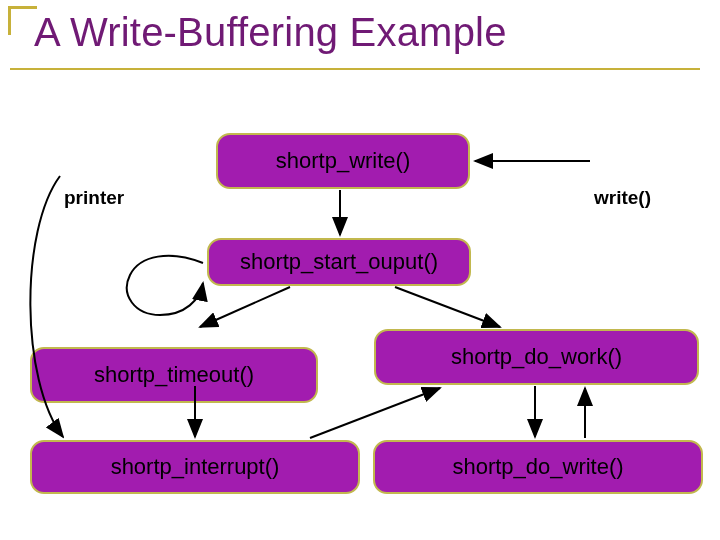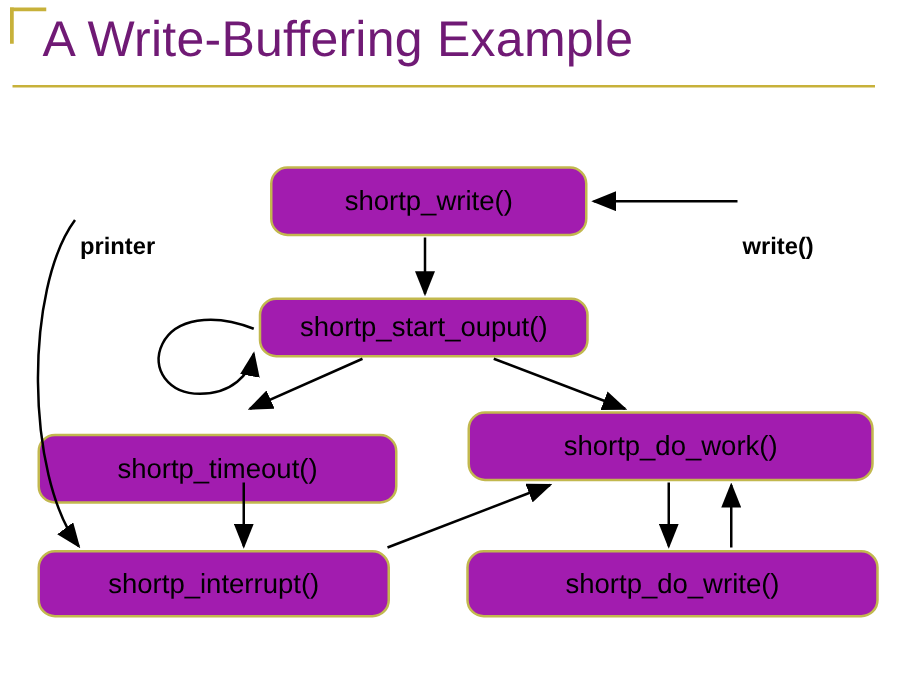--- a/index.html
+++ b/index.html
@@ -85,21 +85,21 @@
 </div>
 
 <div class="node" style="top:347px; left:30px; width:288px; height:56px;">
   <span>shortp_timeout()</span>
 </div>
 
 <div class="node" style="top:329px; left:374px; width:325px; height:56px;">
   <span>shortp_do_work()</span>
 </div>
 
-<div class="node" style="top:440px; left:30px; width:282px; height:54px;">
+<div class="node" style="top:440px; left:30px; width:330px; height:54px;">
   <span>shortp_interrupt()</span>
 </div>
 
 <div class="node" style="top:440px; left:373px; width:330px; height:54px;">
   <span>shortp_do_write()</span>
 </div>
 
 <svg class="arrows" viewBox="0 0 720 540">
   <defs>
     <marker id="arrowhead" markerWidth="10" markerHeight="8" refX="9" refY="4" orient="auto">

